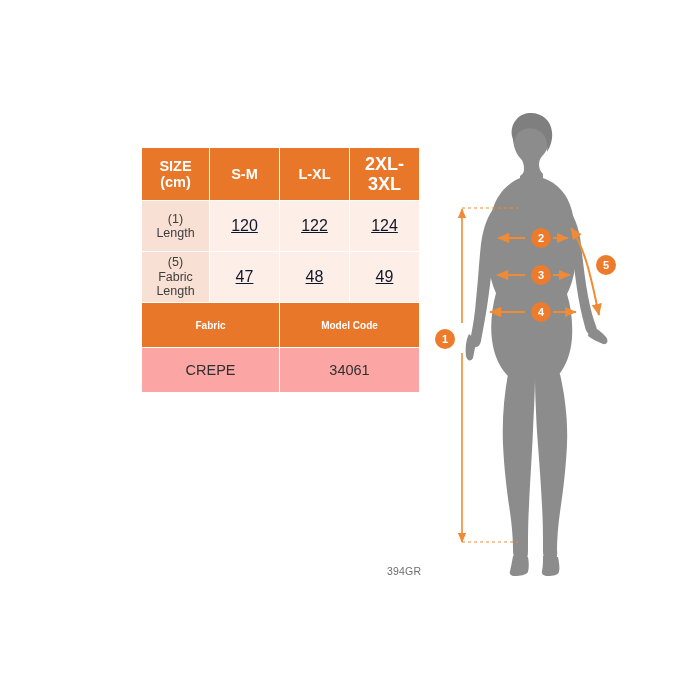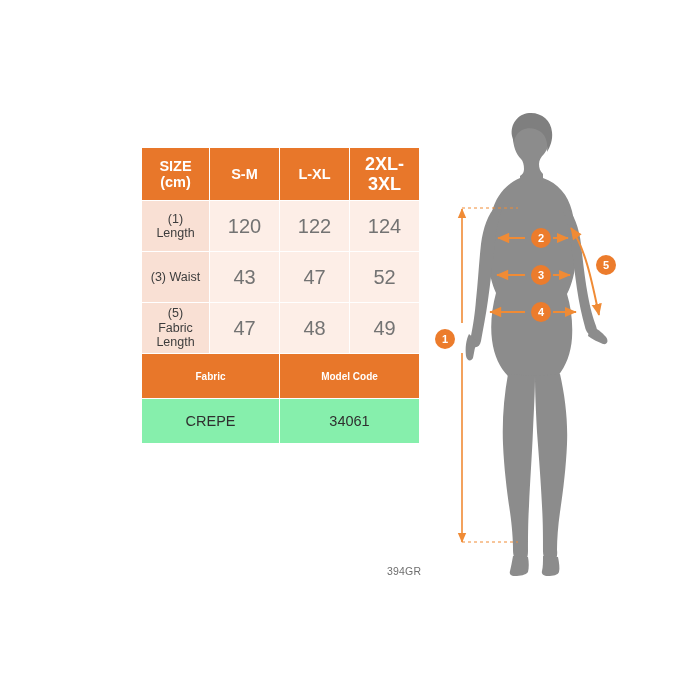--- a/index.html
+++ b/index.html
@@ -49,32 +49,33 @@
   }
   #size-table .rowlabel {
     background: #f9e0d4;
     font-size: 12.5px;
     height: 48px;
     line-height: 1.15;
     color: #3d3d3d;
   }
   #size-table .val {
     background: #fdeee7;
-    font-size: 20px;
-    color: #737373;
+    font-size: 16px;
+    color: #0f172a;
+    text-decoration: underline;
   }
   #size-table .sub-hdr {
     background: #e8772a;
     color: #ffffff;
     font-weight: bold;
     font-size: 10px;
     height: 42px;
   }
   #size-table .sub-val {
-    background: #86efac;
+    background: #fca5a5;
     font-size: 14.5px;
     height: 42px;
     color: #2f2f2f;
   }
   #table-code {
     position: absolute;
     left: 387px;
     top: 565px;
     font-size: 10.5px;
     color: #6e6e6e;
@@ -141,26 +142,20 @@
         <td class="rowlabel">
           <div>(1)</div>
           <div>Length</div>
         </td>
         <td class="val">120</td>
         <td class="val">122</td>
         <td class="val">124</td>
       </tr>
 
 
-      <tr>
-        <td class="rowlabel">(3) Waist</td>
-        <td class="val">43</td>
-        <td class="val">47</td>
-        <td class="val">52</td>
-      </tr>
 
 
       <tr>
         <td class="rowlabel">
           <div>(5)</div>
           <div>Fabric</div>
           <div>Length</div>
         </td>
         <td class="val">47</td>
         <td class="val">48</td>

